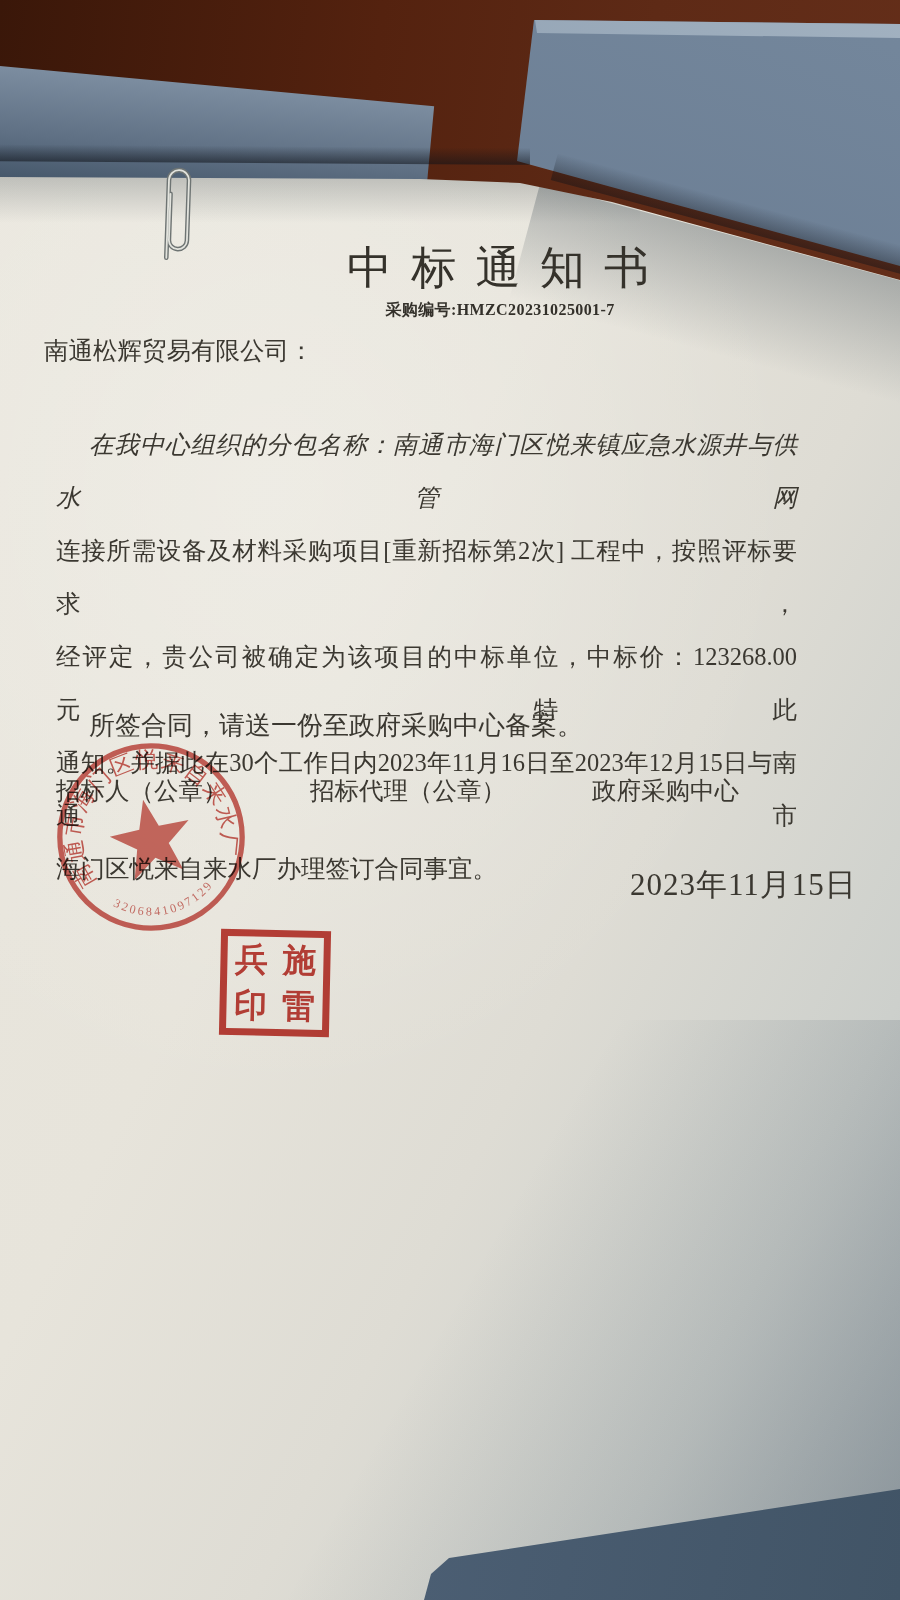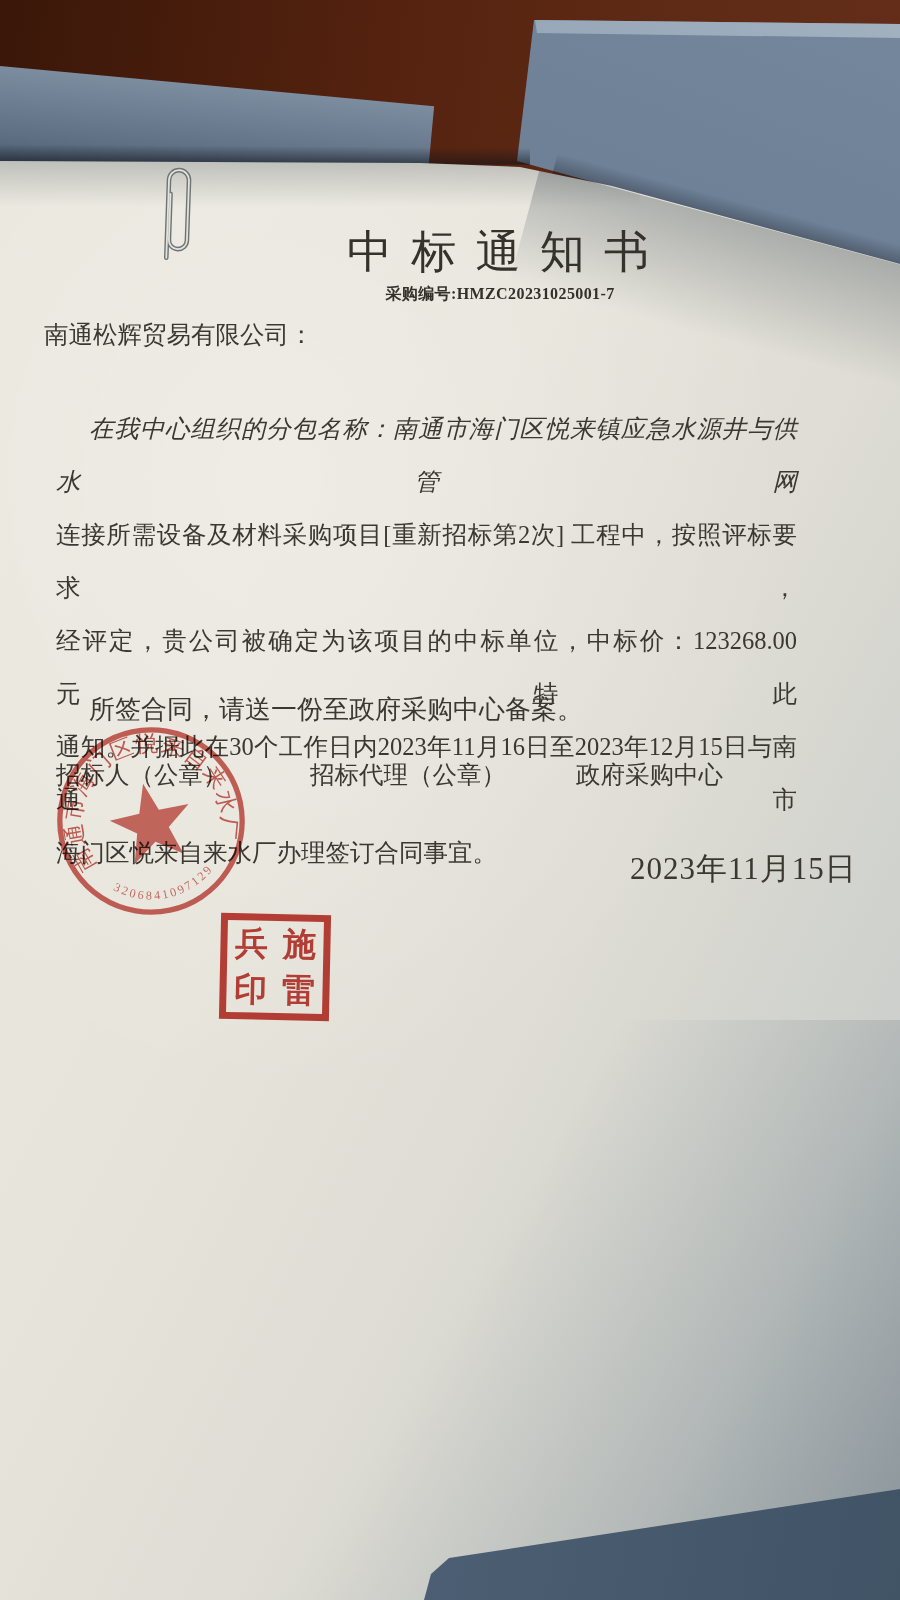--- a/index.html
+++ b/index.html
@@ -32,20 +32,21 @@
     position:absolute; left:558px; top:153px; width:390px; height:28px;
     transform:rotate(15deg); transform-origin:0 0;
     background:linear-gradient(to bottom, rgba(15,18,24,0), rgba(15,18,24,.45));
   }
   .paper {
     position:absolute; inset:0;
     clip-path: polygon(0 161px, 420px 163px, 520px 167px, 612px 186px, 900px 264px, 900px 1600px, 0 1600px);
     background:
       radial-gradient(90% 60% at 30% 30%, rgba(255,255,252,.28), rgba(255,255,252,0) 65%),
       linear-gradient(117deg, #eae7de 0%, #e7e4db 40%, #dedcd4 62%, #cdd0cc 82%, #b7bec0 100%);
+    margin-top: 16px;
   }
   .paper-shadow-top   { position:absolute; left:0; top:161px; width:640px; height:46px;
       background:linear-gradient(to bottom, rgba(96,104,106,.32), rgba(96,104,106,0)); }
   .paper-shadow-topright { position:absolute; left:540px; top:168px; width:440px; height:170px;
       transform:rotate(15deg); transform-origin:0 0;
       background:linear-gradient(to bottom, rgba(88,98,104,.40), rgba(88,98,104,0) 70%); }
   .paper-shadow-bottomright { position:absolute; right:0; bottom:0; width:660px; height:580px;
       background:linear-gradient(300deg, rgba(64,80,94,.40) 0%, rgba(64,80,94,.18) 30%, rgba(64,80,94,0) 62%); }
   .folder-corner {
     position:absolute; inset:0;
@@ -62,21 +63,21 @@
   }
   .doc-addressee { position:absolute; top:318px; left:44px; font-size:24.5px; color:#3b3831; }
   .doc-para1 { position:absolute; top:402px; left:56px; width:741px;
       font-size:24.5px; line-height:53px; color:#3b3831; }
   .doc-para1 .line { text-align:justify; text-align-last:justify; }
   .doc-para1 .line.first { text-indent:33px;font-style:italic; }
   .doc-para1 .line.last  { text-align-last:left; }
   .doc-para2 { position:absolute; top:692px; left:56px; width:741px;
       font-size:26px; color:#3b3831; text-indent:33px; }
   .sign-label { position:absolute; top:758px; font-size:24.5px; color:#3b3831; }
-  .sign-1 { left:56px; } .sign-2 { left:310px;text-align:center; } .sign-3 { left:576px; }
+  .sign-1 { left:56px; } .sign-2 { left:310px;text-align:center; } .sign-3 { left:592px; }
   .doc-date { position:absolute; top:848px; left:630px; font-size:31px;
       color:#3b3831; letter-spacing:1px; }
   .stamp-round {
     position:absolute; left:45px; top:715px; width:212px; height:212px;
     transform:rotate(-12deg); mix-blend-mode:multiply; opacity:.92;
   }
   .stamp-round text { font-family:"Liberation Serif", serif; }
   .stamp-square {
     position:absolute; left:220px; top:914px; width:96px; height:92px;
     border:7px solid #c23a32; display:grid;

